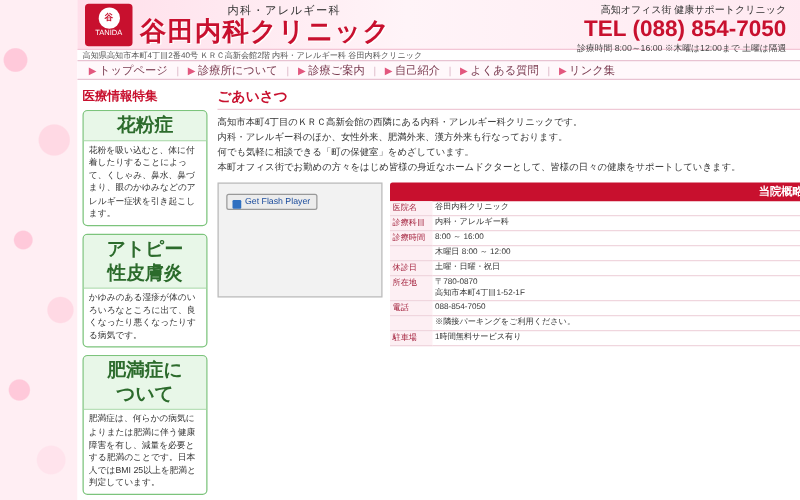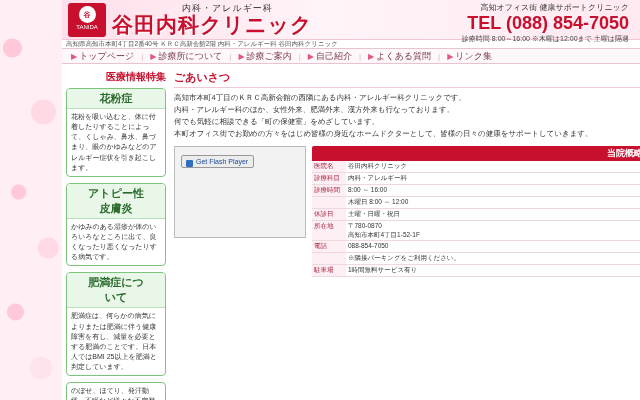--- a/index.html
+++ b/index.html
@@ -116,34 +116,34 @@
   .nav-item .bullet { color: #e2577e; margin-right: 2px; font-size: 8px; }
   .nav-sep { color: #dcb6c6; font-size: 8px; }
 
   
   .cols { display: flex; padding: 6px 4px 0 4px; }
   .left-col { width: 100px; flex: 0 0 100px; }
   .right-col { flex: 1; padding-left: 8px; }
 
   .left-title {
     font-size: 10px; color: #c8102e; font-weight: bold;
-    text-align: right; margin-bottom: 4px;
+    text-align: left; margin-bottom: 4px;
   }
   .box {
     border: 1px solid #7cc47c;
     border-radius: 4px;
     margin-bottom: 6px;
     background: #fff;
     overflow: hidden;
   }
   .box-head {
     background: #e8f7e8;
     border-bottom: 1px solid #b8e0b8;
     text-align: center;
-    font-size: 11px;
+    font-size: 15px;
     font-weight: bold;
     color: #2c6b2c;
     padding: 2px 16px;
   }
   .box-body {
     font-size: 7px;
     line-height: 1.45;
     color: #333;
     padding: 3px 4px;
   }

